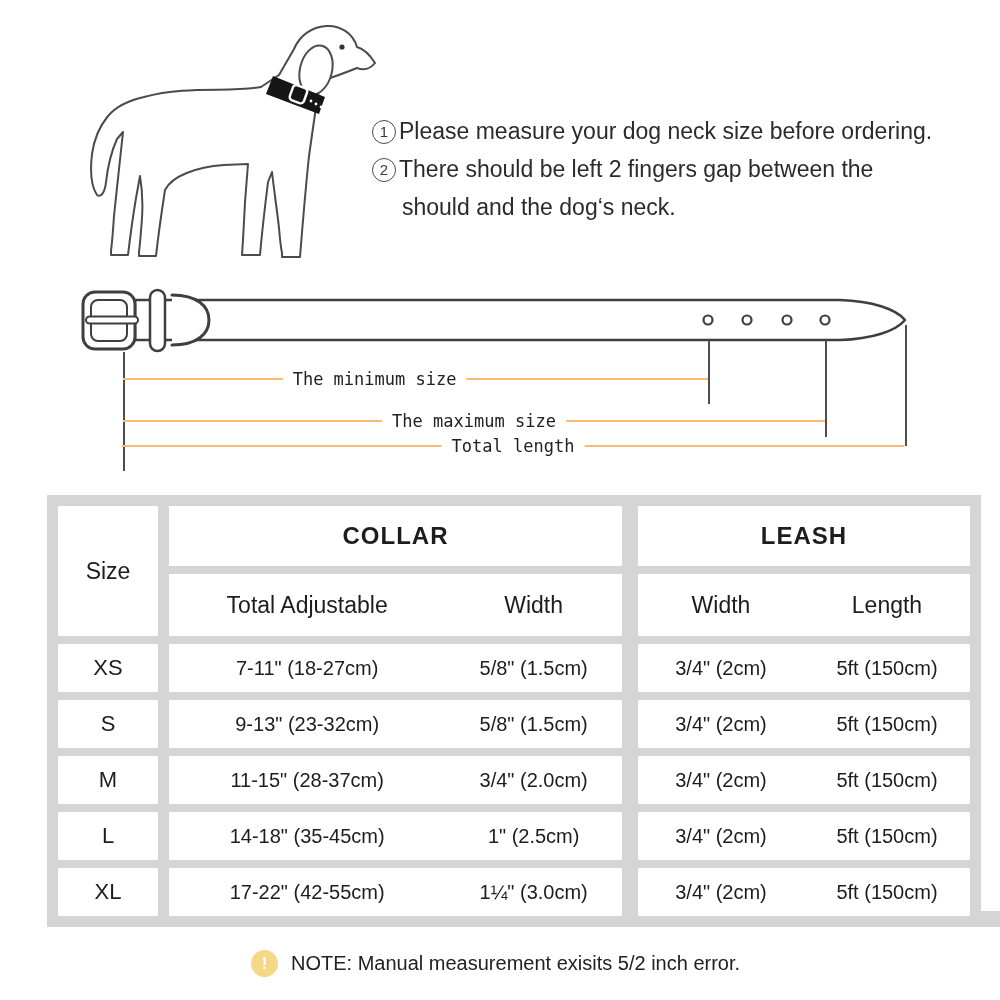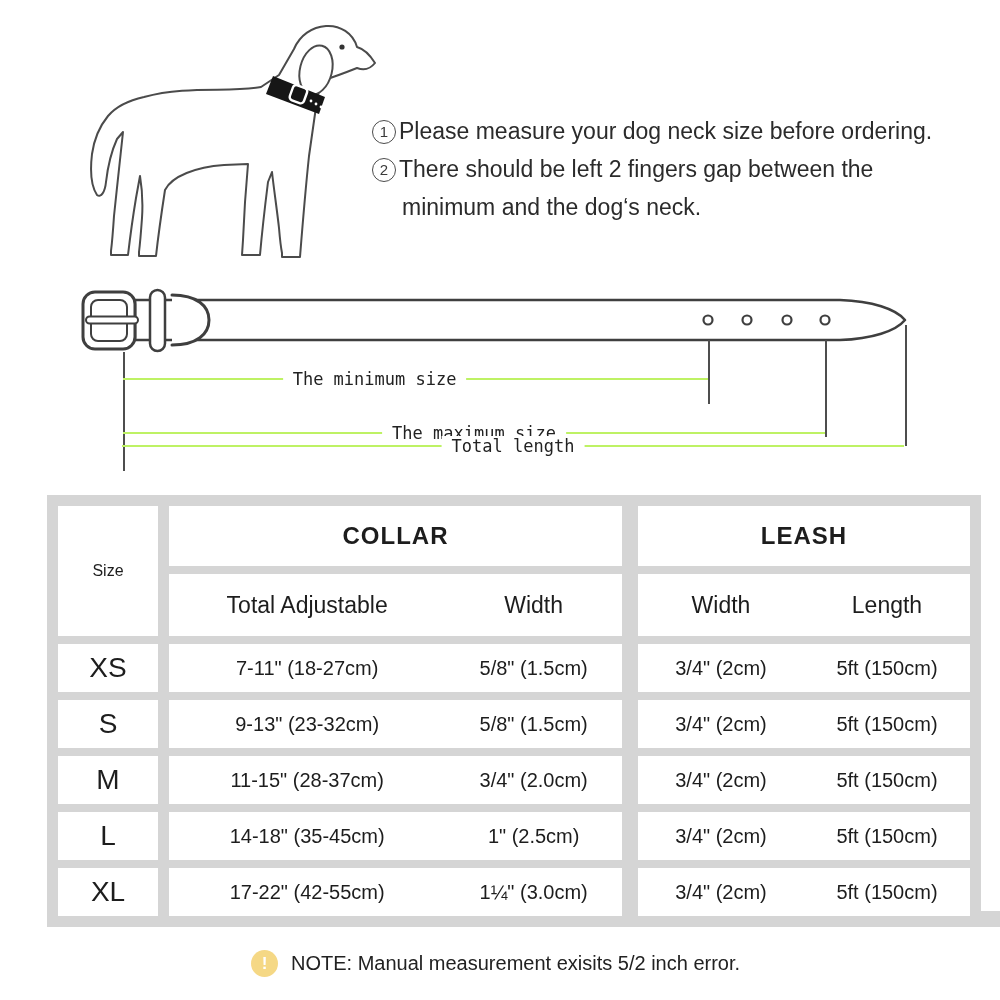--- a/index.html
+++ b/index.html
@@ -16,40 +16,40 @@
   .circ-num{
     flex:0 0 auto;width:22px;height:22px;margin:8px 3px 0 0;
     border:1.5px solid #4c4c4c;border-radius:50%;
     display:flex;align-items:center;justify-content:center;
     font-size:15px;color:#3a3a3a;
   }
   .inst-wrap{padding-left:26px}
 
   
   .belt-svg{left:50px;top:282px}
-  .mline{position:absolute;height:2px;background:#bef264}
+  .mline{position:absolute;height:2px;background:#fdba74}
   .vline{position:absolute;width:2px;background:#4e4e4e}
   .mlabel{
     position:absolute;top:50%;transform:translate(-50%,-50%);
     background:#ffffff;padding:0 10px;white-space:nowrap;
     font-family:"DejaVu Sans Mono",monospace;font-size:17px;color:#222;
   }
 
   
   .size-table{
     left:47px;top:495px;width:912px;padding:11px;background:#d5d5d5;
     display:grid;
     grid-template-columns:100px 11px 453px 16px 332px;
     grid-template-rows:60px 8px 62px 8px 48px 8px 48px 8px 48px 8px 48px 8px 48px;
   }
   .cell{background:#ffffff;display:flex;align-items:center;justify-content:center;text-align:center}
   .group-h{font-weight:bold;font-size:24px;letter-spacing:1px}
-  .corner-h{font-size:16px}
+  .corner-h{font-size:23px}
   .sub-h{font-size:23px}
-  .size-val{font-size:28px}
+  .size-val{font-size:22px}
   .data-val{font-size:20px}
   .split{display:flex;width:100%;height:100%;align-items:center}
   .col-a{flex:0 0 61%;display:flex;align-items:center;justify-content:center}
   .col-b{flex:0 0 39%;display:flex;align-items:center;justify-content:center}
   .col-c{flex:0 0 50%;display:flex;align-items:center;justify-content:center}
   .gray-ext{left:981px;top:911px;width:19px;height:16px;background:#d5d5d5}
 
   
   .note{left:251px;top:950px;display:flex;align-items:center;gap:13px;font-size:20px;color:#222}
   .note-icon{
@@ -114,21 +114,21 @@
 
 <div class="abs instructions">
   <div class="inst-row">
     <span class="circ-num">1</span>
     <span>Please measure your dog neck size before ordering.</span>
   </div>
   <div class="inst-row">
     <span class="circ-num">2</span>
     <span>
       <span>There should be left 2 fingers gap between the</span><br>
-      <span class="inst-wrap" style="padding-left:3px">minimum and the dog‘s neck.</span>
+      <span class="inst-wrap" style="padding-left:3px">should and the dog‘s neck.</span>
     </span>
   </div>
 </div>
 
 <svg class="abs belt-svg" width="870" height="80" viewBox="0 0 870 80">
   <g fill="#ffffff" stroke="#3f3f3f" stroke-linejoin="round" stroke-linecap="round">
     <path stroke-width="2.5" d="M85,18 H790 C822,19 846,27 855,38 C846,49 822,57 790,58 H85 Z"></path>
     <path stroke-width="3" d="M122,13 C147,13 159,24 159,38 C159,52 147,63 122,63"></path>
     <rect stroke-width="2.5" x="100" y="8" width="15" height="61" rx="7.5"></rect>
     <rect stroke-width="3" x="33" y="10" width="52" height="57" rx="12"></rect>
@@ -144,21 +144,21 @@
 </svg>
 
 <div class="abs vline" style="left:123px;top:352px;height:119px"></div>
 <div class="abs vline" style="left:708px;top:340px;height:64px"></div>
 <div class="abs vline" style="left:825px;top:340px;height:97px"></div>
 <div class="abs vline" style="left:905px;top:325px;height:121px"></div>
 
 <div class="abs mline" style="left:123px;top:378px;width:585px">
   <span class="mlabel" style="left:43%">The minimum size</span>
 </div>
-<div class="abs mline" style="left:123px;top:432px;width:702px">
+<div class="abs mline" style="left:123px;top:420px;width:702px">
   <span class="mlabel" style="left:50%">The maximum size</span>
 </div>
 <div class="abs mline" style="left:122px;top:445px;width:782px">
   <span class="mlabel" style="left:50%">Total length</span>
 </div>
 
 <div class="abs size-table">
 
   <div class="cell corner-h" style="grid-column:1;grid-row:1/4">Size</div>
 

